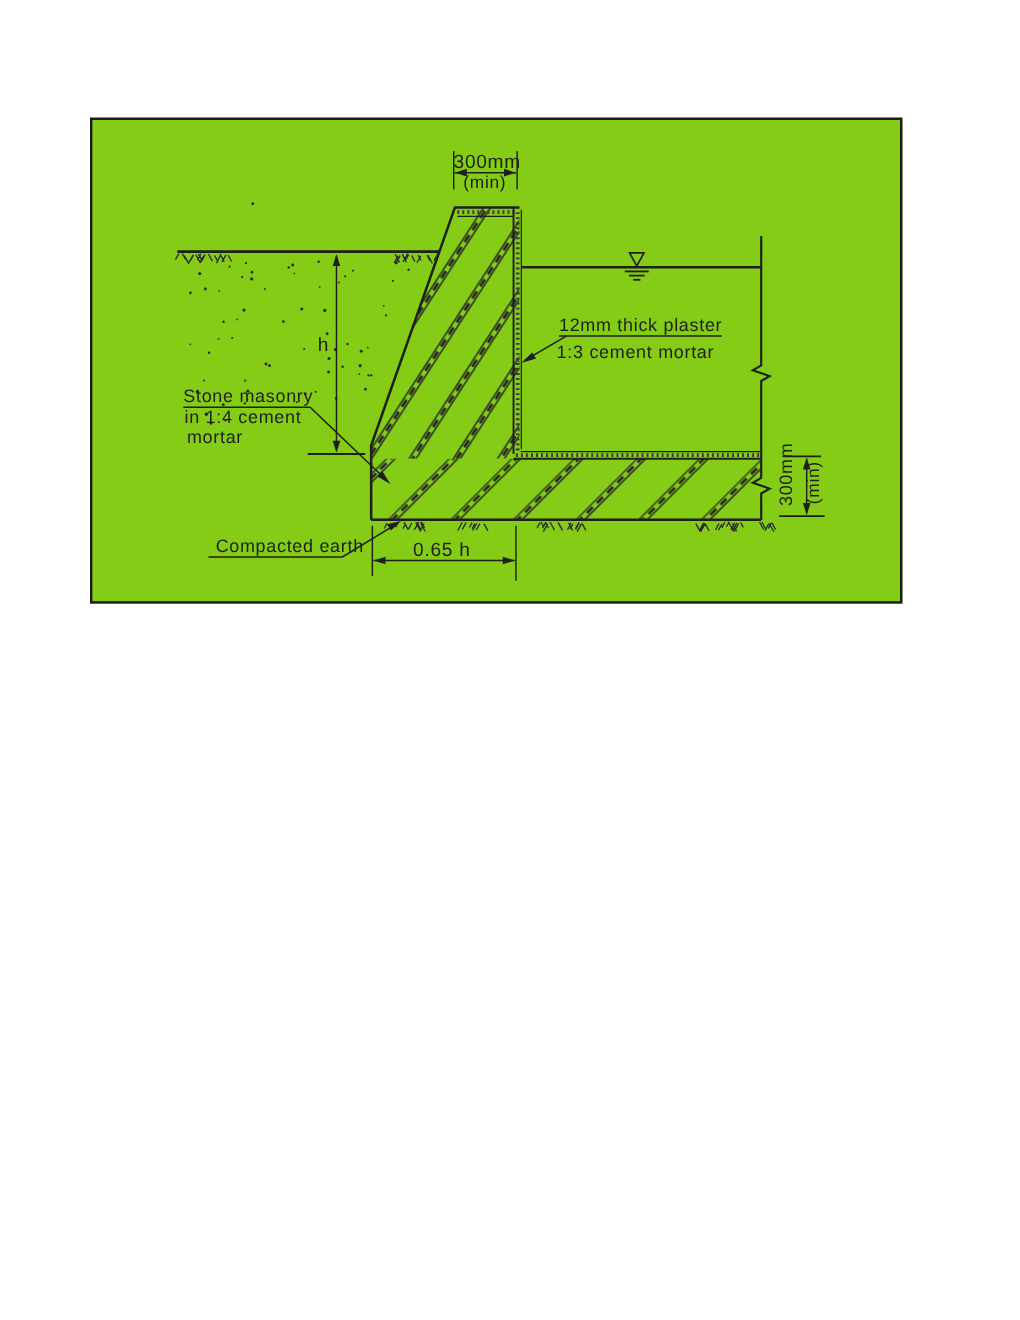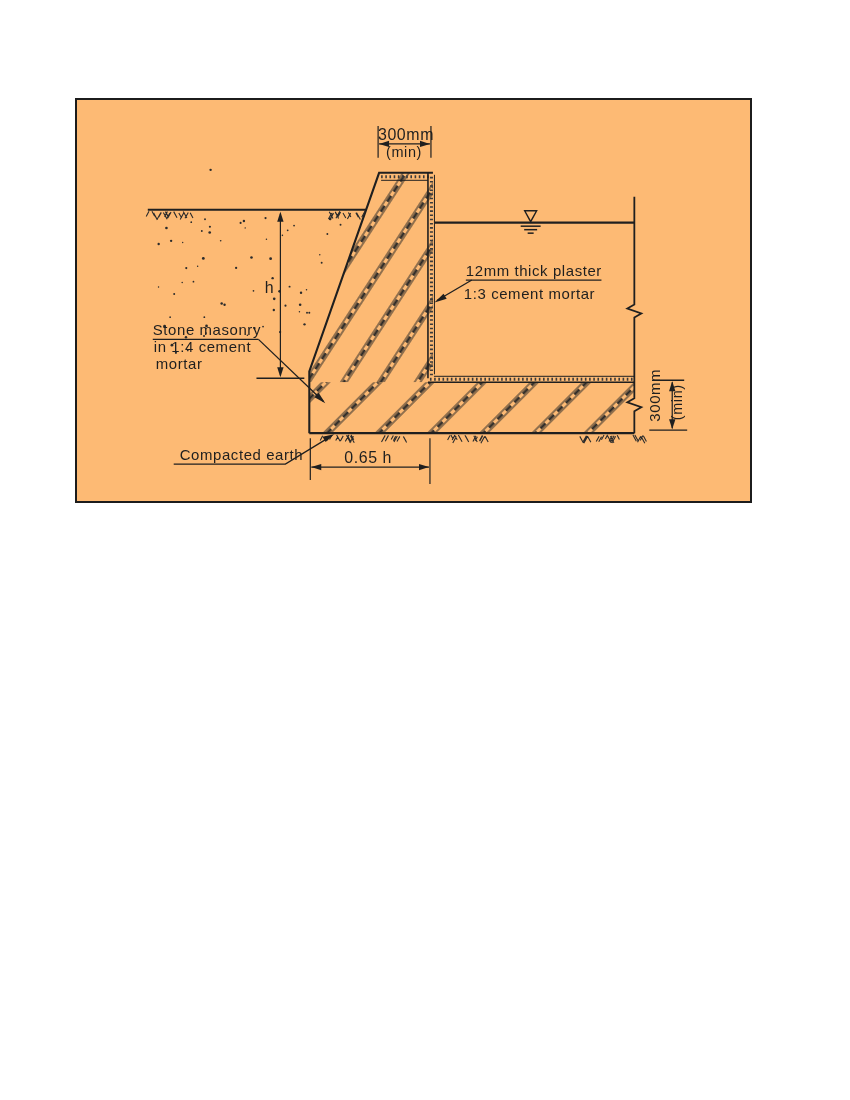--- a/index.html
+++ b/index.html
@@ -7,21 +7,21 @@
     position:relative;
     width:850px;height:1100px;
     background:#ffffff;
     font-family:"Liberation Sans","DejaVu Sans",sans-serif;
     overflow:hidden;
   }
   .figure-box{
     position:absolute;
     left:75px;top:98px;
     width:673px;height:401px;
-    background:#fdba74;
+    background:#84cc16;
     border:2px solid #1c1c1c;
   }
   .figure-box svg{position:absolute;left:0;top:0;display:block;}
   text{
     fill:#1f1f1f;
     font-family:"Liberation Sans","DejaVu Sans",sans-serif;
     letter-spacing:0.6px;
   }
   .lbl{font-size:15px;}
   .dim{font-size:16px;}

